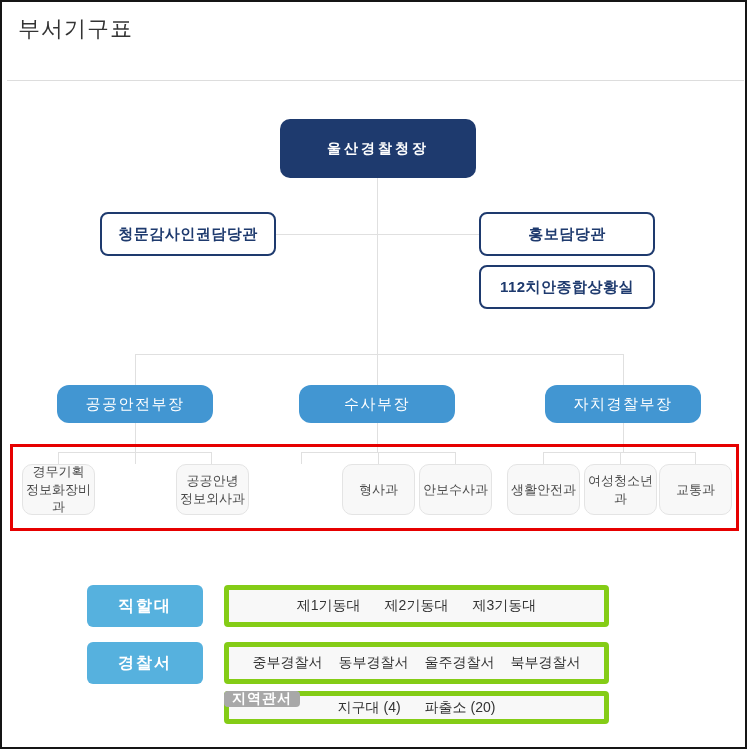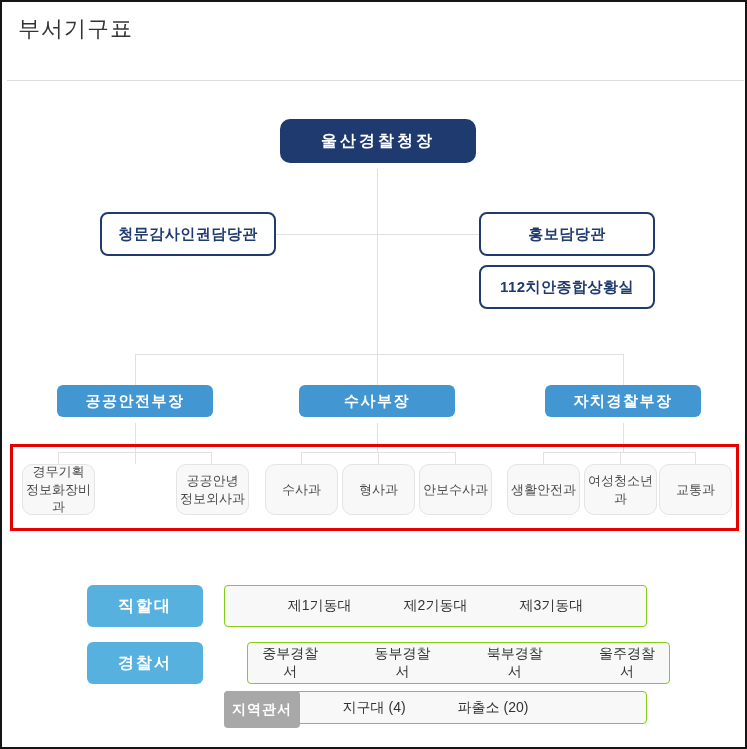--- a/index.html
+++ b/index.html
@@ -18,57 +18,57 @@
   }
   .divider{
     position:absolute;left:5px;top:78px;width:737px;height:1px;background:#ddd;
   }
   .line{position:absolute;background:#e0e0e0;}
   .box{
     position:absolute;display:flex;align-items:center;justify-content:center;
     box-sizing:border-box;text-align:center;
   }
   .root-box{
-    left:278px;top:117px;width:196px;height:44px;
+    left:278px;top:117px;width:196px;height:59px;
     background:#1e3a6e;border-radius:10px;
-    color:#fff;font-size:16px;font-weight:bold;letter-spacing:3px;
+    color:#fff;font-size:14px;font-weight:bold;letter-spacing:3px;
   }
   .staff-box{
     width:176px;height:44px;background:#fff;
     border:2px solid #1e3a6e;border-radius:8px;
     color:#1e3a6e;font-size:15px;font-weight:bold;letter-spacing:0.5px;
   }
   .bureau-box{
-    top:383px;width:156px;height:32px;
-    background:#4296d2;border-radius:6px;
-    color:#fff;font-size:15px;font-weight:bold;letter-spacing:1.5px;
+    top:383px;width:156px;height:38px;
+    background:#4296d2;border-radius:12px;
+    color:#fff;font-size:15px;font-weight:normal;letter-spacing:1.5px;
   }
   .dept-box{
     top:462px;width:73px;height:51px;
     background:#f8f8f8;border:1px solid #e4e4e4;border-radius:10px;
     color:#4a4a4a;font-size:13px;line-height:1.35;white-space:pre-line;
   }
   .red-rect{
     position:absolute;left:8px;top:442px;width:729px;height:87px;
     border:3px solid #e60000;box-sizing:border-box;
   }
   .unit-btn{
     left:85px;width:116px;height:42px;
     background:#56b1de;border-radius:6px;
     color:#fff;font-size:16px;font-weight:bold;letter-spacing:2px;
   }
   .panel{
-    left:222px;width:423px;
-    background:#f8f8f8;border:1px solid #84cc16;border-radius:4px;
+    left:222px;width:385px;
+    background:#f8f8f8;border:5px solid #84cc16;border-radius:4px;
     color:#333;font-size:14px;
-    display:flex;align-items:center;justify-content:center;gap:28px;
+    display:flex;align-items:center;justify-content:center;
   }
   .panel .item{margin:0 12px;}
   .badge{
-    left:222px;top:689px;width:76px;height:37px;
+    left:222px;top:689px;width:76px;height:16px;
     background:#a8a8a8;border-radius:4px;
     color:#fff;font-size:14px;font-weight:bold;letter-spacing:1px;
   }
 </style>
 </head>
 <body>
 
 <div class="page">
 
   <div class="title">부서기구표</div>
@@ -108,40 +108,39 @@
   <div class="box bureau-box" style="left:55px;">공공안전부장</div>
   <div class="box bureau-box" style="left:297px;">수사부장</div>
   <div class="box bureau-box" style="left:543px;">자치경찰부장</div>
 
   <div class="red-rect"></div>
 
   <div class="box dept-box" style="left:20px;">경무기획
 정보화장비과</div>
   <div class="box dept-box" style="left:174px;">공공안녕
 정보외사과</div>
-  <div class="box dept-box" style="left:263px;">수사과</div>
   <div class="box dept-box" style="left:417px;">안보수사과</div>
   <div class="box dept-box" style="left:340px;">형사과</div>
   <div class="box dept-box" style="left:505px;">생활안전과</div>
   <div class="box dept-box" style="left:582px;">여성청소년과</div>
   <div class="box dept-box" style="left:657px;font-family:Liberation Serif, serif;">교통과</div>
 
   <div class="box unit-btn" style="top:583px;">직할대</div>
   <div class="box panel" style="top:583px;height:42px;">
     <span class="item">제1기동대</span>
     <span class="item">제2기동대</span>
     <span class="item">제3기동대</span>
   </div>
 
   <div class="box unit-btn" style="top:640px;">경찰서</div>
-  <div class="box panel" style="top:640px;height:42px;margin-left:23px;">
+  <div class="box panel" style="top:640px;height:42px;">
     <span class="item" style="margin:0 8px;">중부경찰서</span>
     <span class="item" style="margin:0 8px;">동부경찰서</span>
+    <span class="item" style="margin:0 8px;">울주경찰서</span>
     <span class="item" style="margin:0 8px;">북부경찰서</span>
-    <span class="item" style="margin:0 8px;">울주경찰서</span>
   </div>
 
   <div class="box panel" style="top:689px;height:33px;">
     <span class="item">지구대 (4)</span>
     <span class="item">파출소 (20)</span>
   </div>
   <div class="box badge">지역관서</div>
 
 </div>
 

